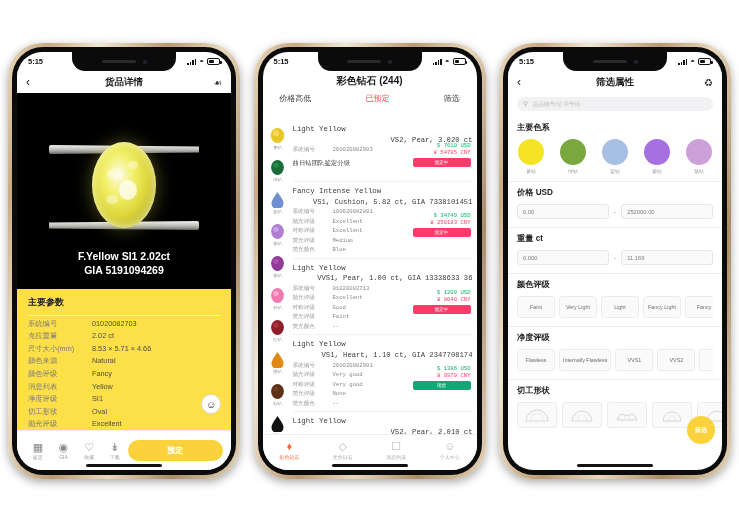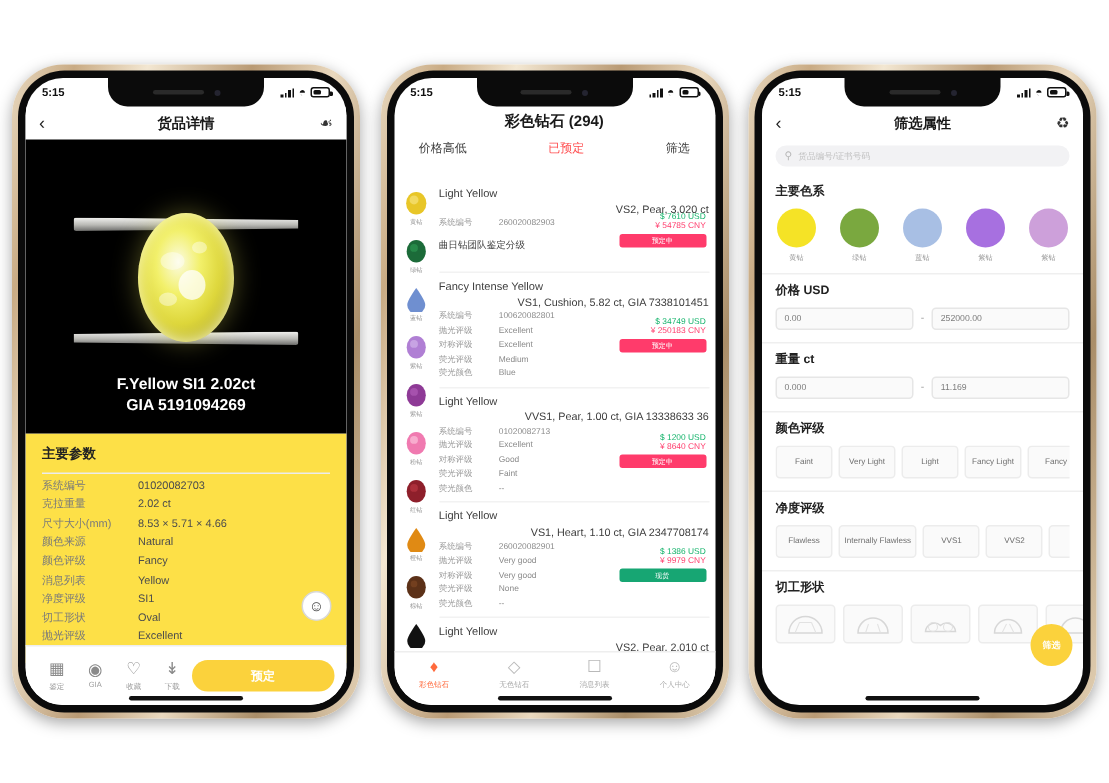--- a/index.html
+++ b/index.html
@@ -108,21 +108,21 @@
   .p2title { text-align:center; font-size:10px; font-weight:bold; color:#1a1a1a; padding:3px 0 5px; }
   .p2tabs { display:flex; justify-content:space-around; align-items:center; padding:0 6px 5px;gap:33px; }
   .p2tabs span { font-size:8px; color:#3a3a3a; }
   .p2tabs span.active { color:#ff4d4f; }
   .p2body { position:absolute; left:0; right:0; top:68px; bottom:36px; display:flex; overflow:hidden; }
   .gemrail { width:30px; flex:0 0 30px; padding-top:2px; }
   .gemcell { height:32px; display:flex; flex-direction:column; align-items:center; justify-content:center; }
   .gemthumb { width:15px; height:17px; }
   .gemlabel { font-size:4.2px; color:#999; margin-top:1px; }
   .listcol { flex:1; padding-right:4px; }
-  .item { padding:4px 0 3px; border-bottom:1px solid #f2f2f2; position:relative; }
+  .item { padding:4px 0 3px; border-bottom:1px solid #f2f2f2; position:relative;font-family:Liberation Mono, monospace; }
   .item .nm { font-size:7.4px; color:#3d3d3d; line-height:1.45; }
   .item .sub { font-size:7.2px; color:#3d3d3d; line-height:1.45;text-align:right; }
   .attr { display:flex; font-size:5.6px; color:#9a9a9a; line-height:1.7; }
   .attr .k { width:40px; }
   .attr .v { color:#8a8a8a; }
   .pricebox { position:absolute; right:2px; }
   .usd { font-size:5.6px; color:#13b36a; text-align:right; }
   .cny { font-size:5.6px; color:#ff3b6b; text-align:right; }
   .tag { width:58px; height:9px; border-radius:2px; background:#ff3b6b; color:#fff;
          font-size:4.6px; display:flex; align-items:center; justify-content:center; margin-top:2px; }
@@ -310,21 +310,21 @@
               <i></i>
               <i></i>
             </span>
           <span class="wifi">◓</span>
           <span class="batt">
               <i></i>
             </span>
         </span>
       </div>
 
-      <div class="p2title">彩色钻石 (294)</div>
+      <div class="p2title">彩色钻石 (244)</div>
 
       <div class="p2tabs">
         <span>价格高低</span>
         <span class="active">已预定</span>
         <span>筛选</span>
       </div>
 
       <div class="p2body">
 
         <div class="gemrail">

